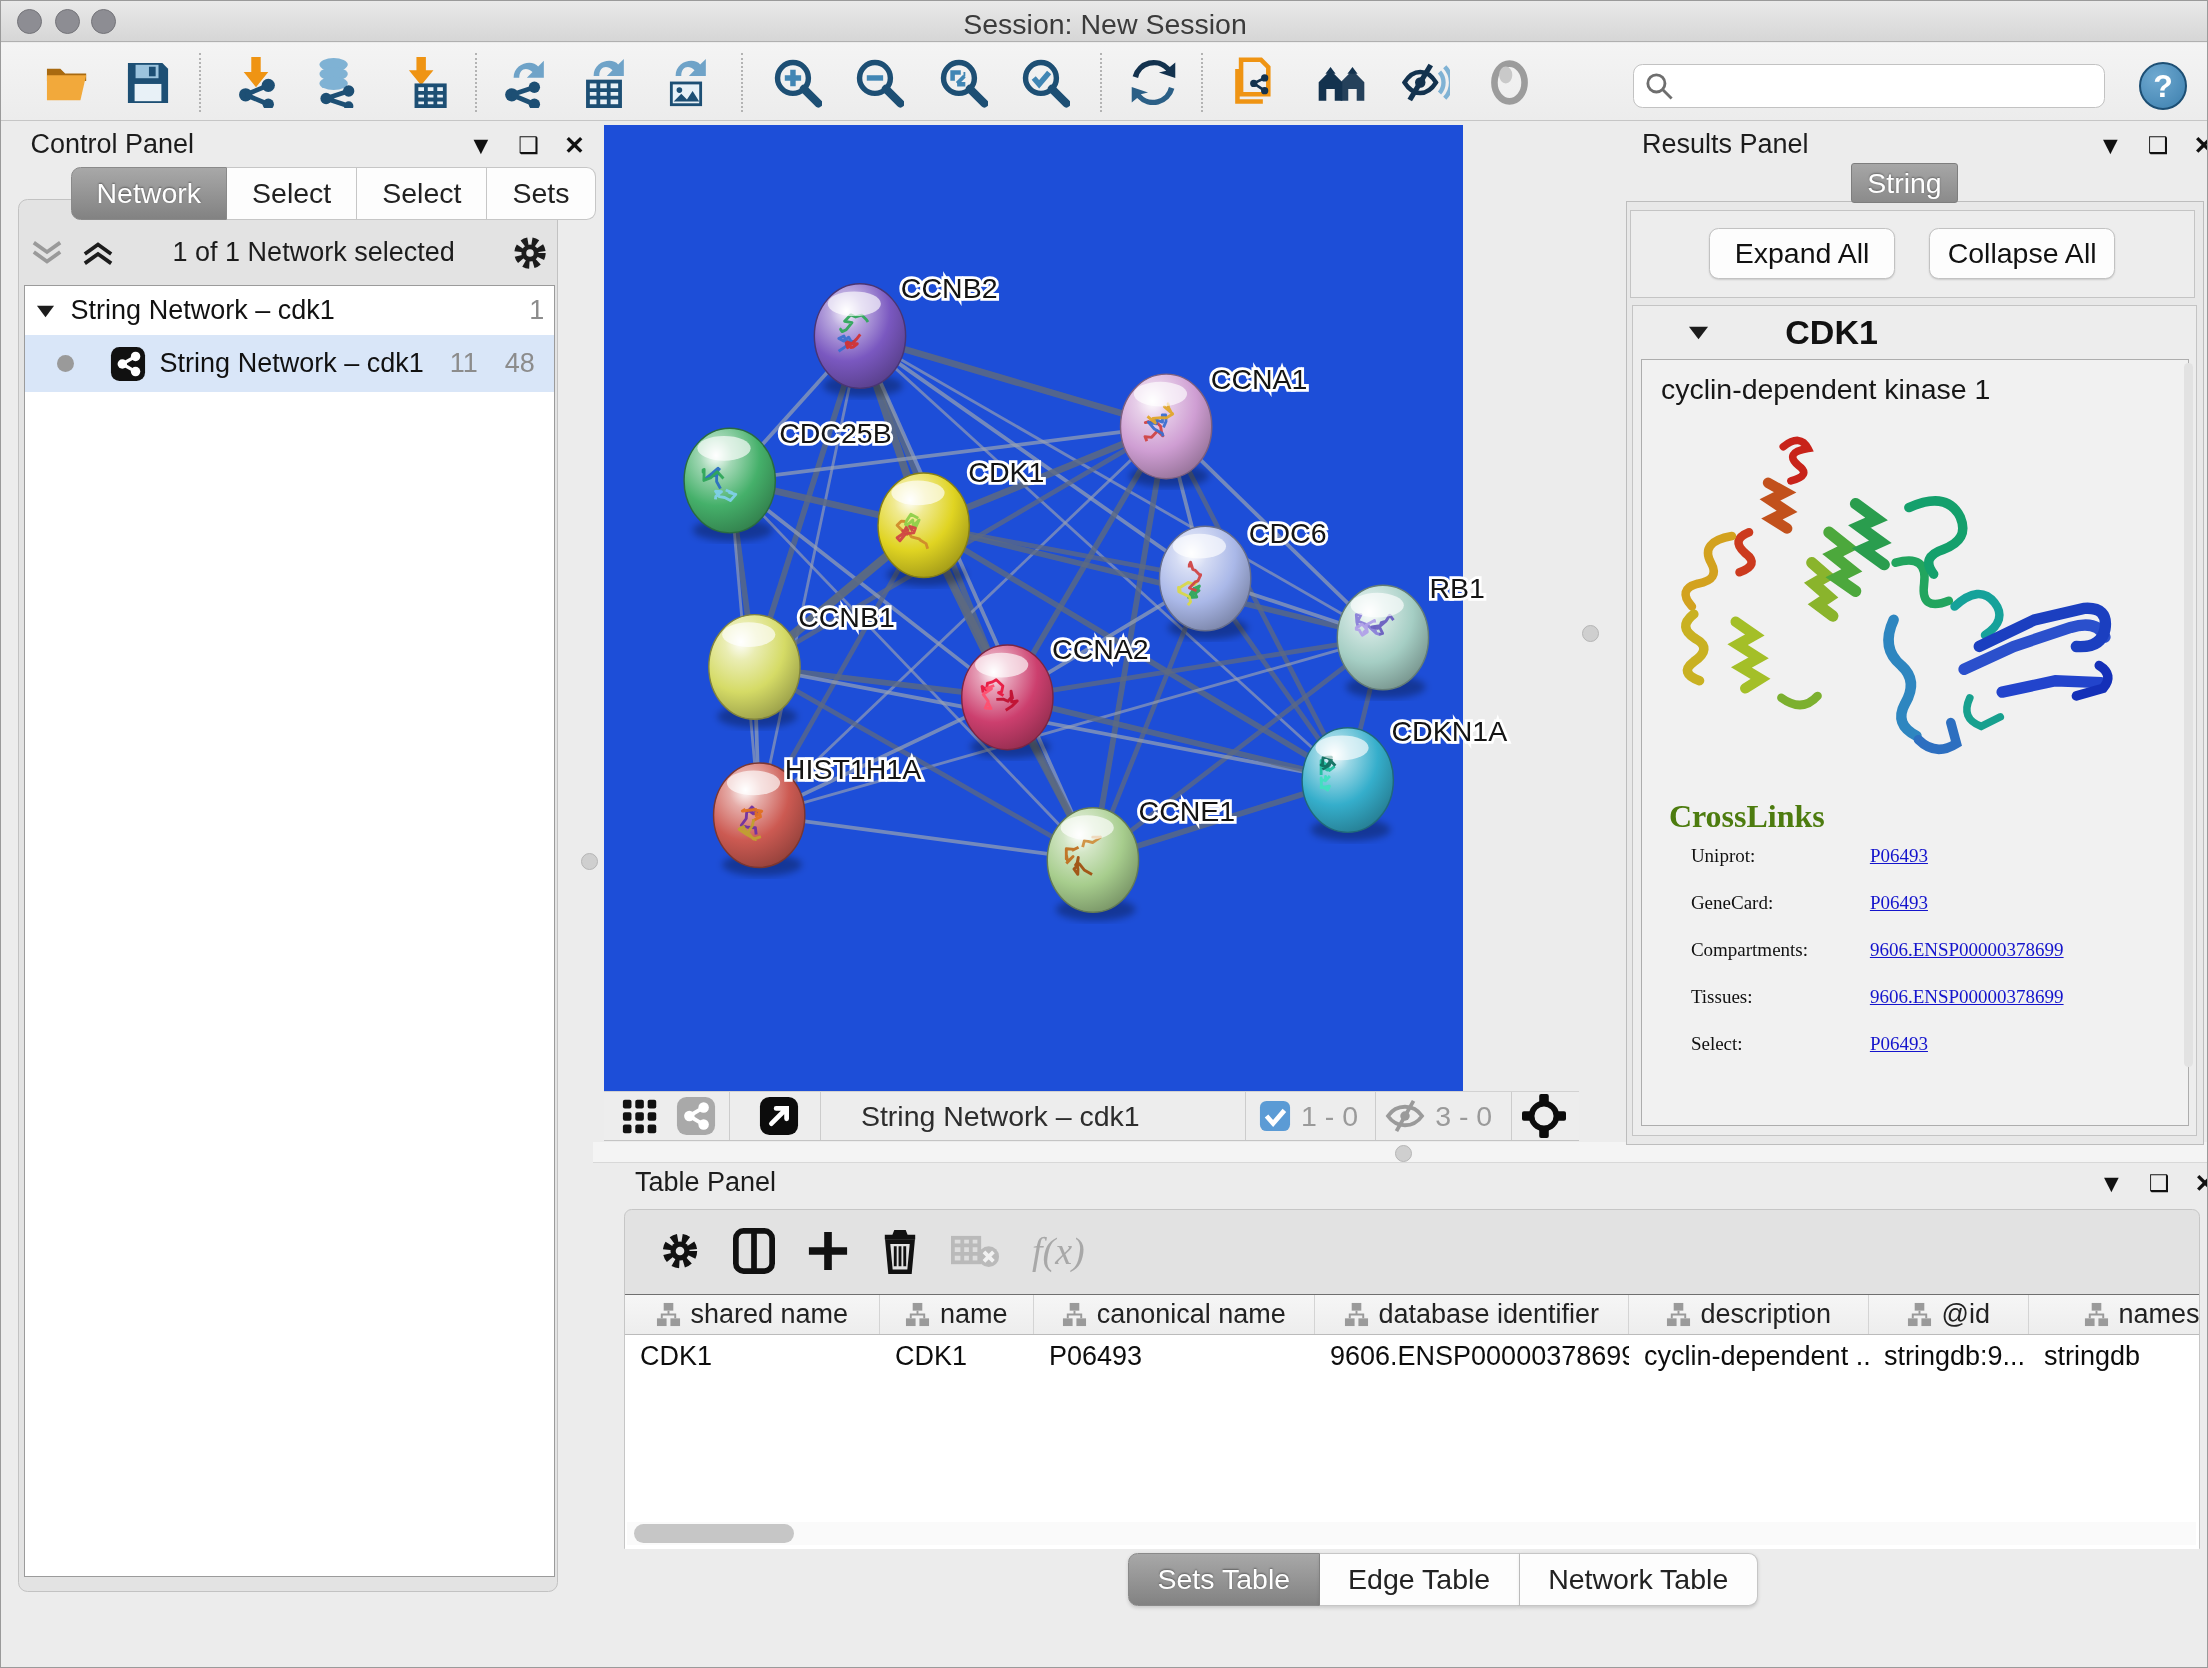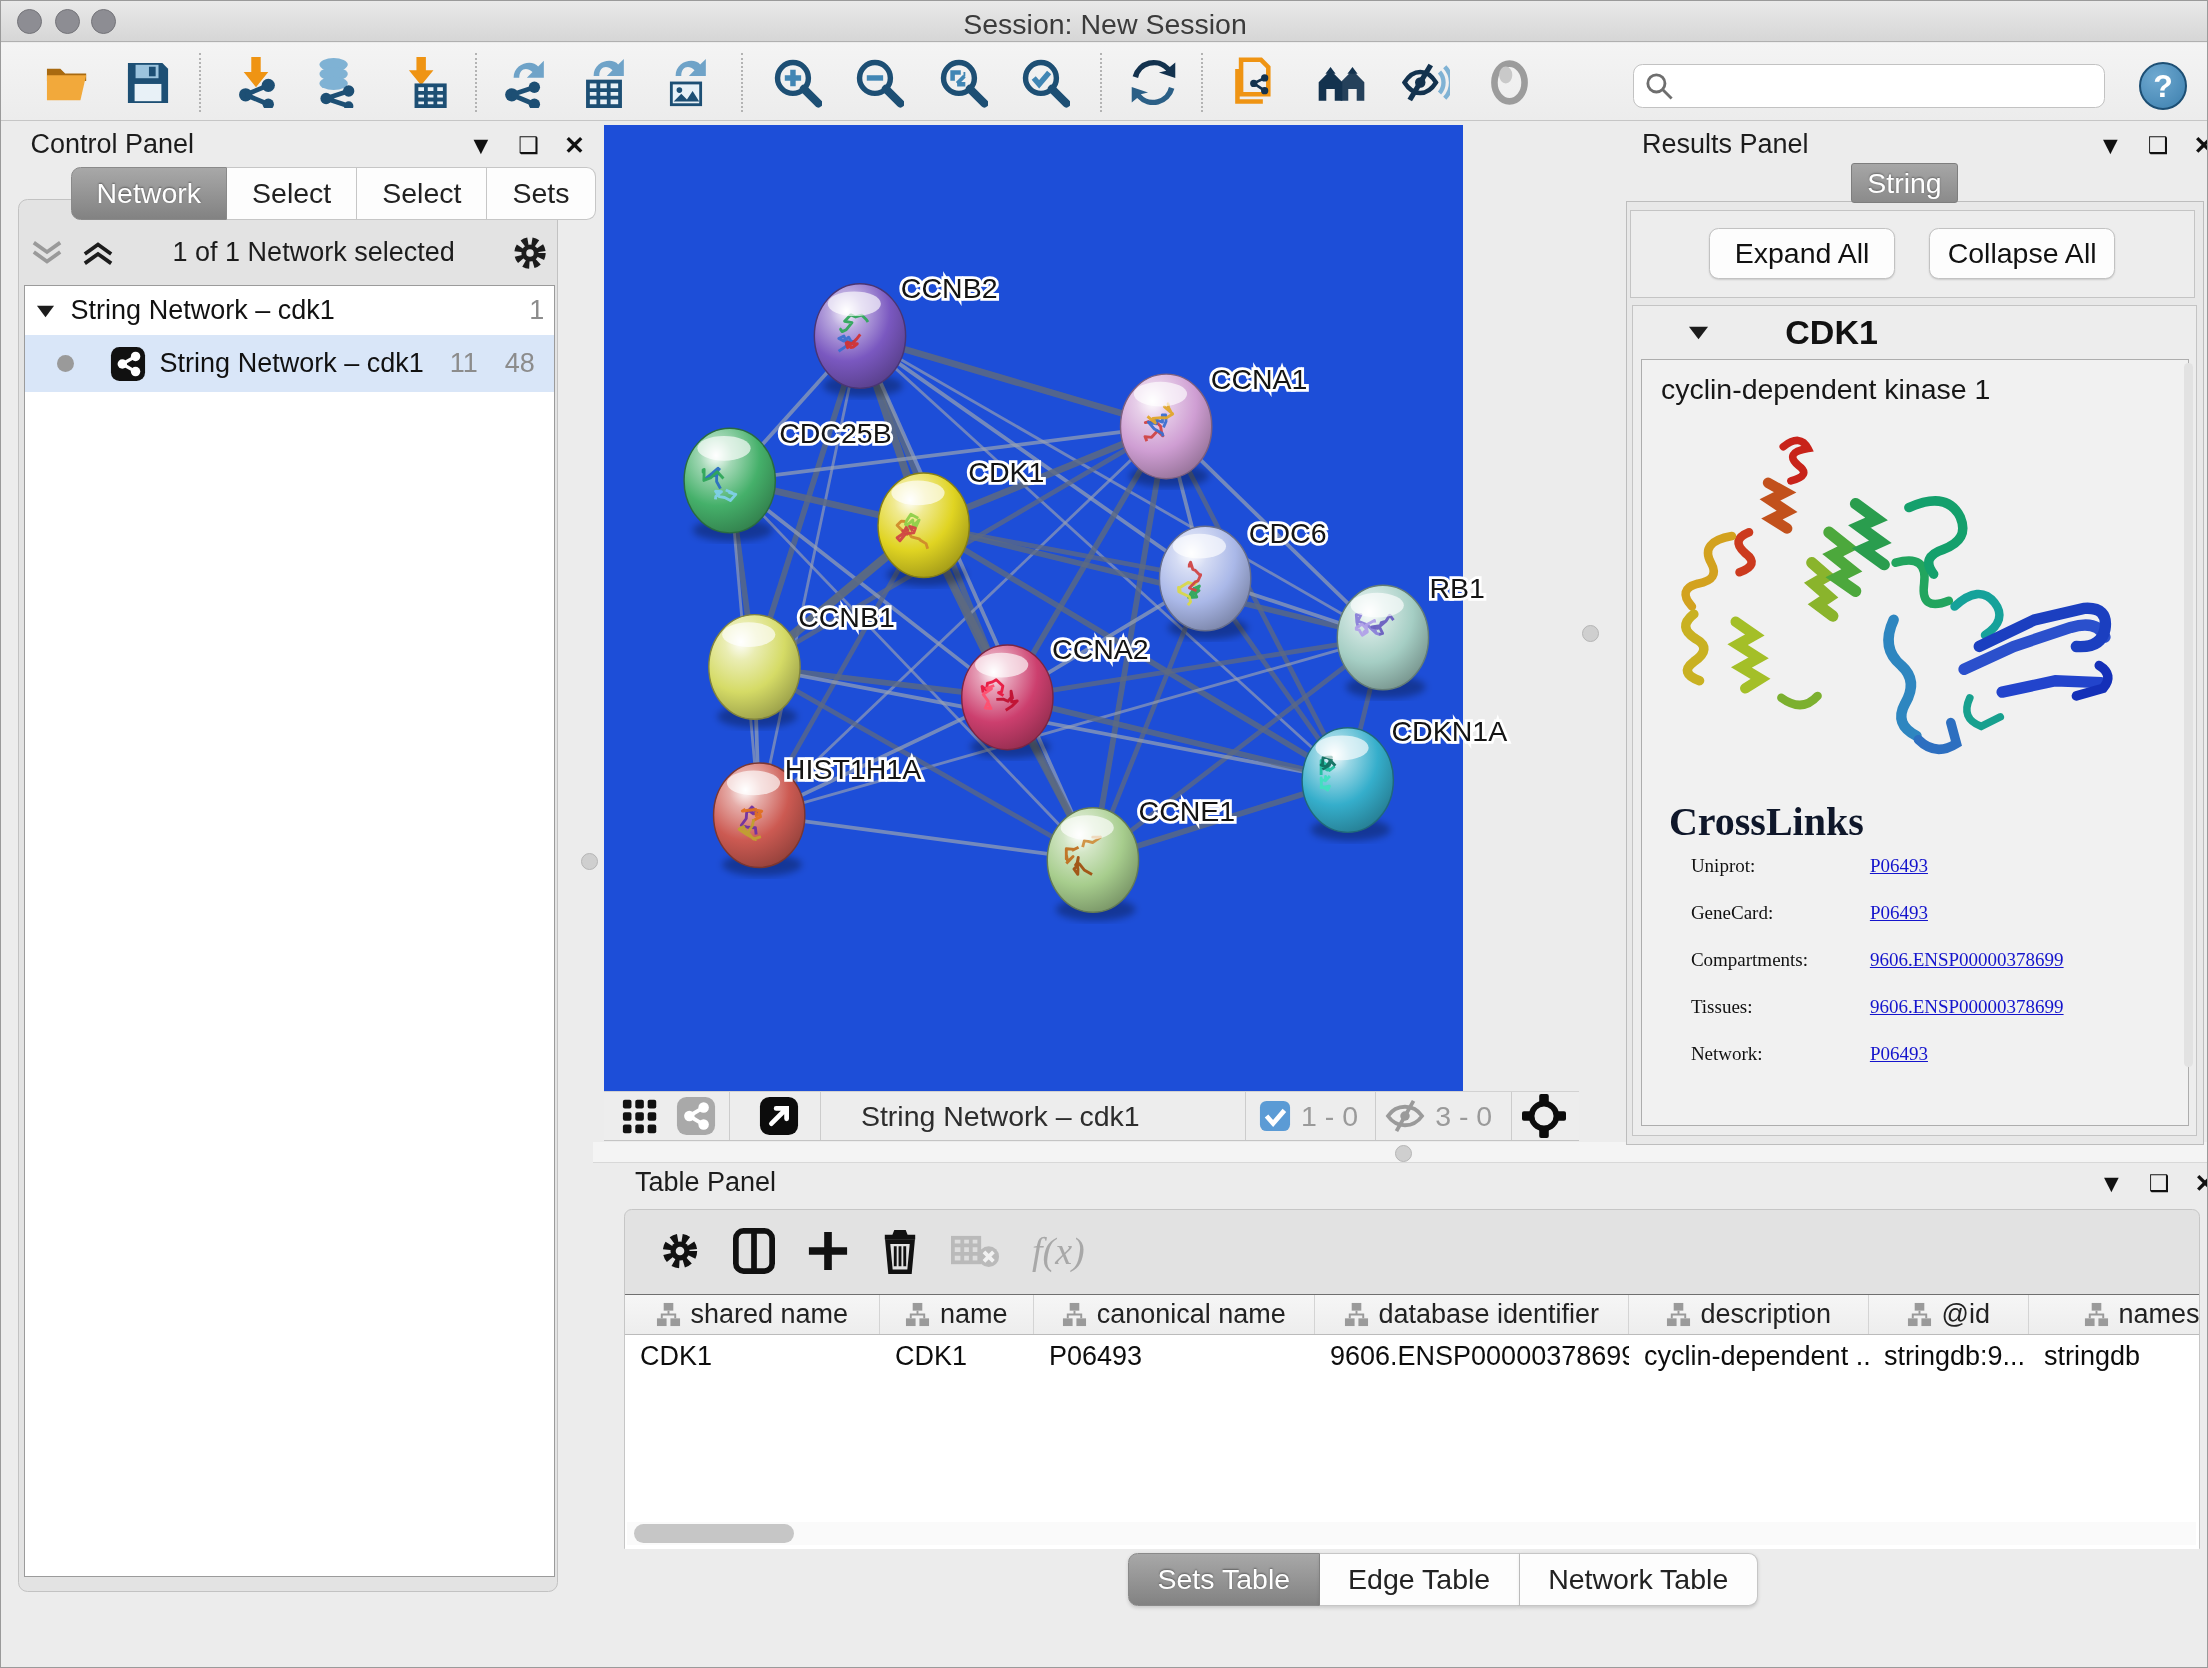--- a/index.html
+++ b/index.html
@@ -68,21 +68,21 @@
   #rp-buttons{left:3px;top:7.6px;width:565px;height:88px;background:#ededed;border:1px solid #c4c4c4;
     display:flex;align-items:center;justify-content:center;gap:34px;}
   .rp-btn{min-width:186px;height:51px;background:#fdfdfd;border:1px solid #c2c2c2;border-radius:9.5px;
     font-size:28.5px;color:#111;display:flex;align-items:center;justify-content:center;box-shadow:0 1px 1.9px rgba(0,0,0,.15);}
   #rp-section{left:5.7px;top:103px;width:565px;height:831px;background:#ededed;border:1px solid #c4c4c4;}
   #rp-sec-head{height:53px;display:flex;align-items:center;}
   #rp-sec-title{font-size:34px;font-weight:bold;color:#111;margin-left:74px;}
   #rp-content{left:7.6px;top:53px;width:548px;height:767px;background:#f1f1f1;border:1px solid #adadad;overflow:hidden;}
   #rp-desc{font-size:28.5px;color:#161616;margin:13.3px 0 0 19px;}
   #crosslinks{font-family:"Liberation Serif",serif;}
-  #crosslinks h3{font-size:40px;margin:5.7px 0 9.5px 27px;color:#0f172a;}
+  #crosslinks h3{font-size:32px;margin:5.7px 0 9.5px 27px;color:#4d7c0f;}
   .cl-row{display:flex;font-size:19px;margin:0 0 25px 49px;}
   .cl-label{width:179px;color:#111;}
   .cl-link{color:#1414cc;text-decoration:underline;}
   #rp-vscroll{right:2.9px;top:57px;width:9.5px;height:704px;background:#e2e2e2;border-radius:4.8px;}
 
   
   #table-panel{left:592px;top:1162px;width:1617px;height:447px;}
   #tp-box{left:31px;top:46px;width:1576px;height:340px;background:#e2e2e2;border:1px solid #c6c6c6;border-radius:7.6px 7.6px 0 0;}
   #tp-toolbar{height:82px;display:flex;align-items:center;gap:32px;padding-left:34px;}
   #tp-table{left:0px;top:84px;width:1574px;height:255px;background:#fff;border-top:1.9px solid #6f6f6f;overflow:hidden;position:absolute;}
@@ -683,21 +683,21 @@
                 </div>
                 <div class="cl-row">
                   <span class="cl-label">Compartments:</span>
                   <span class="cl-link">9606.ENSP00000378699</span>
                 </div>
                 <div class="cl-row">
                   <span class="cl-label">Tissues:</span>
                   <span class="cl-link">9606.ENSP00000378699</span>
                 </div>
                 <div class="cl-row">
-                  <span class="cl-label">Network:</span>
+                  <span class="cl-label">Select:</span>
                   <span class="cl-link">P06493</span>
                 </div>
               </div>
           </div>
         </div>
         <div id="rp-vscroll" class="abs"></div>
       </div>
     </div>
   </div>
 

